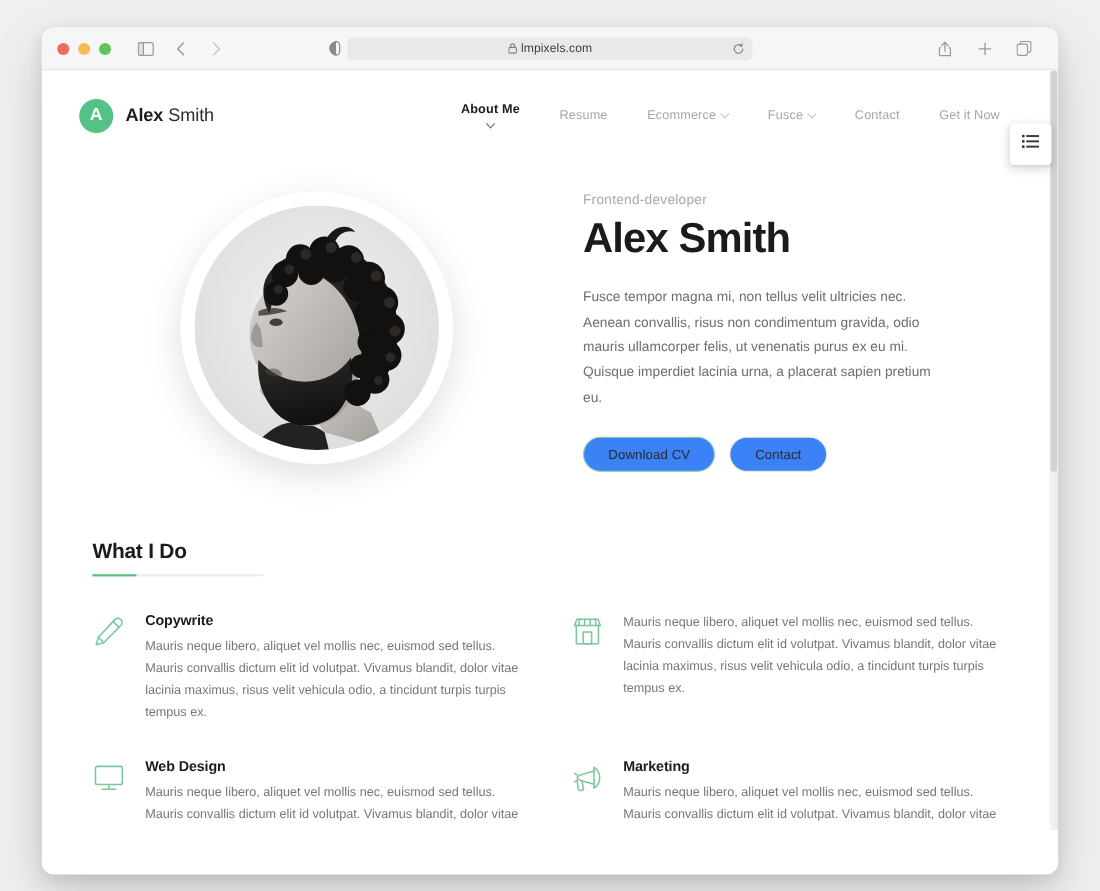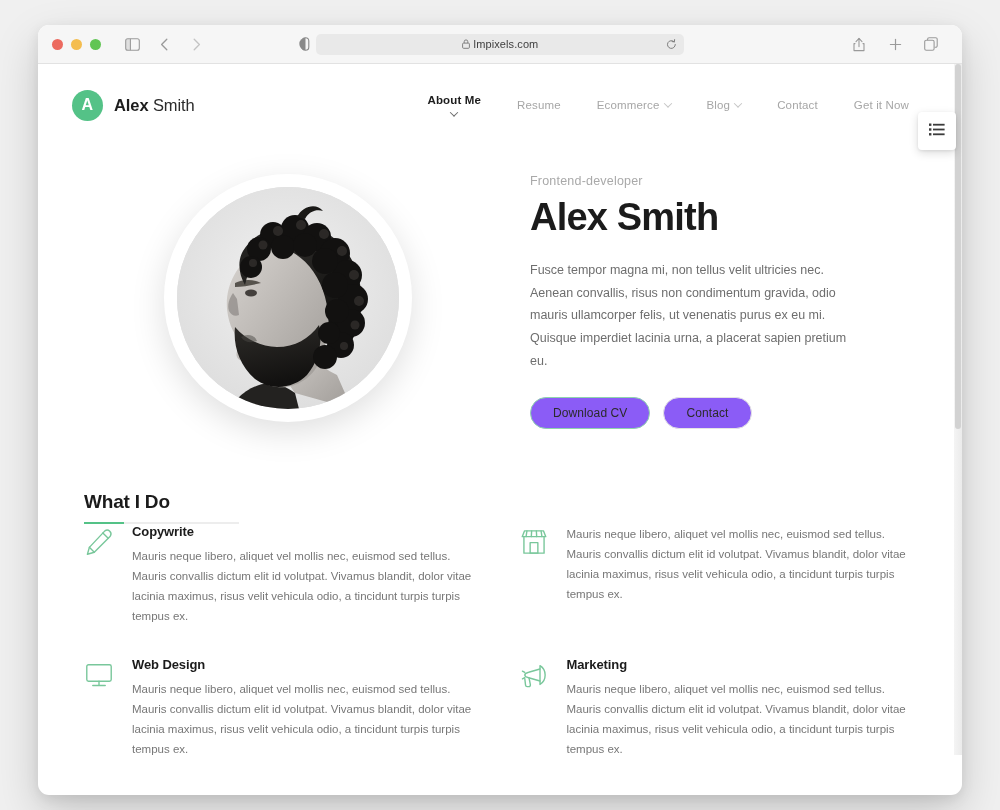--- a/index.html
+++ b/index.html
@@ -275,30 +275,30 @@
     display: inline-flex;
     align-items: center;
     justify-content: center;
     height: 32px;
     padding: 0 22px;
     border-radius: 16px;
     font-size: 12px;
     color: #2b2b2b;
     letter-spacing: 0.1px;
     cursor: pointer;
-    background: #8b5cf6;
+    background: #3b82f6;
   }
   .btn-primary { border: 1px solid #8ed3ad; }
   .btn-secondary { border: 1px solid #e4e4e4; }
 
   
   .section {
     padding: 62px 40px 0 46px;
   }
-  .section-title-wrap { position: relative; display: inline-block; }
+  .section-title-wrap { position: relative; display: inline-block; margin-bottom: 32px; }
   .section-title {
     font-size: 19px;
     font-weight: bold;
     color: #1b1b1b;
     letter-spacing: -0.2px;
     padding-bottom: 11px;
     display: inline-block;
   }
   .title-rule {
     position: absolute;
@@ -462,21 +462,21 @@
           <i class="caret"></i>
         </span>
         <span class="nav-item">
           <span>Resume</span>
         </span>
         <span class="nav-item">
           <span>Ecommerce</span>
           <i class="caret"></i>
         </span>
         <span class="nav-item">
-          <span>Blog</span>
+          <span>Fusce</span>
           <i class="caret"></i>
         </span>
         <span class="nav-item">
           <span>Contact</span>
         </span>
         <span class="nav-item">
           <span>Get it Now</span>
         </span>
       </nav>
     </div>

